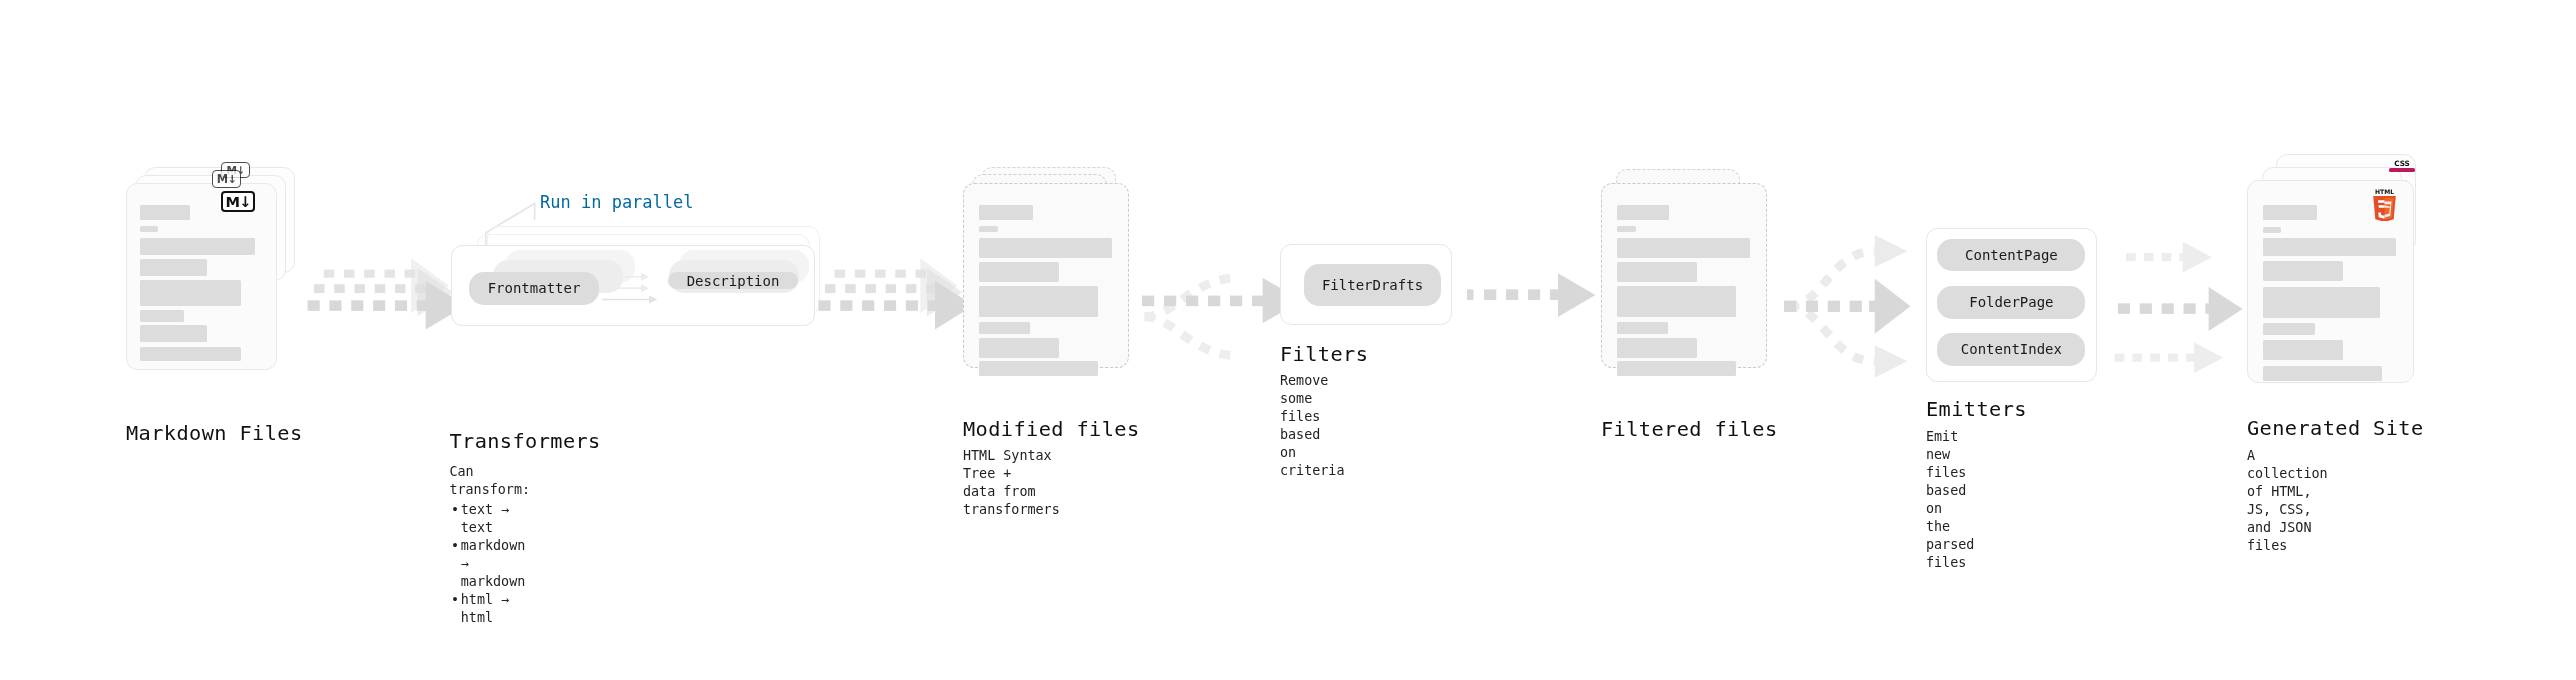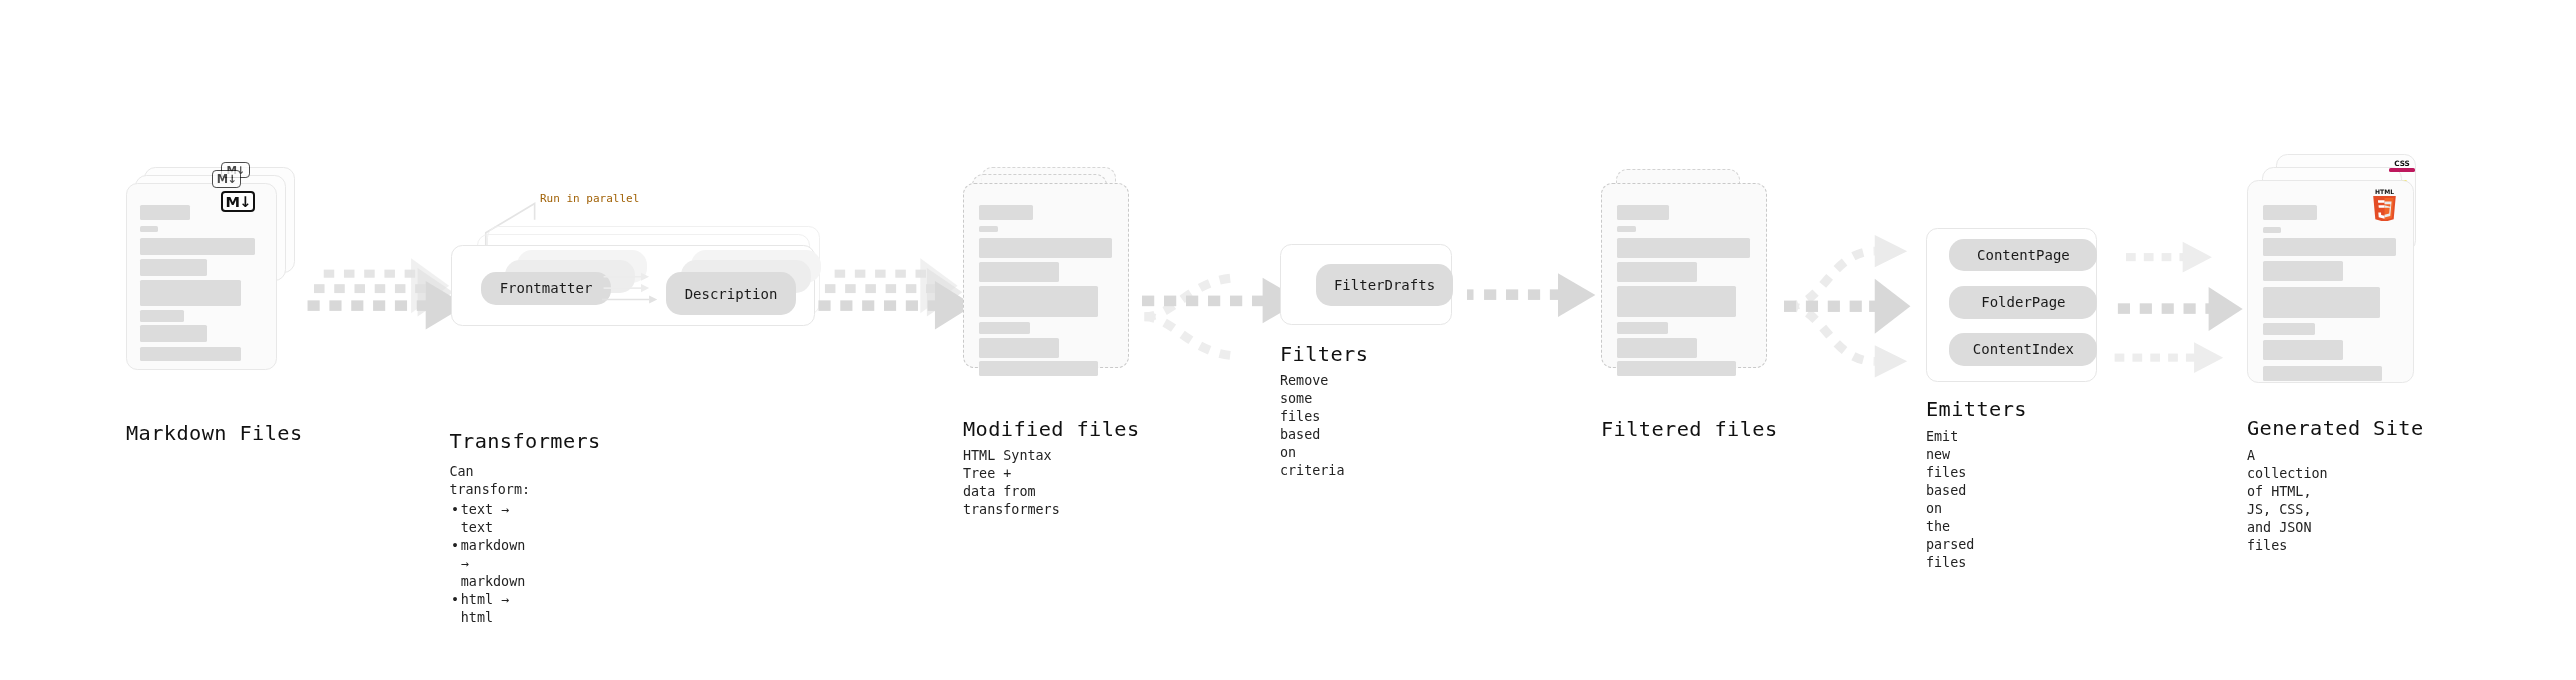--- a/index.html
+++ b/index.html
@@ -67,21 +67,20 @@
     border-radius: 11.4px;
     background: transparent;
   }
   .chip {
     position: absolute;
     background: #dcdcdc;
     border-radius: 15px;
     display: flex; align-items: center; justify-content: center;
     color: #1a1a1a;
     white-space: nowrap;
-    margin-left: 12px;
   }
   .chip.ghost { background: #ededed; }
   .chip.ghost2 { background: #f4f4f4; }
 
   
   .cap-title {
     position: absolute;
     font-size: 20.3px;
     color: #111;
     white-space: nowrap;
@@ -96,22 +95,22 @@
   }
   .cap-note { position: absolute; font-size: 13.4px; line-height: 18px; color: #222; }
   .cap-note ul { list-style: none; margin-top: 1.6px; }
   .cap-note li { padding-left: 11.4px; position: relative; }
   .cap-note li::before {
     content: "\2022"; position: absolute; left: 1.6px; top: 0; color: #222;
   }
 
   .parallel-label {
     position: absolute;
-    font-size: 11px;
-    color: #a16207;
+    font-size: 17px;
+    color: #0369a1;
     white-space: nowrap;
   }
 
   svg.ovl { position: absolute; left: 0; top: 0; overflow: visible; }
 </style>
 </head>
 <body>
 
 <div id="stage">
 
@@ -174,21 +173,21 @@
     <div class="group-ghost" style="left:36px; top:31px; width:333px; height:89px;"></div>
     <div class="group-ghost" style="left:26px; top:39px; width:333px; height:89px;"></div>
     <div class="group-box" style="left:0px;  top:50px; width:364px; height:81px;"></div>
 
     <div class="chip ghost2" style="left:54px;  top:55px;  width:130px; height:32.5px; font-size:14px;"></div>
     <div class="chip ghost" style="left:42px;  top:65px;  width:130px; height:32.5px; font-size:14px;"></div>
     <div class="chip" style="left:18px;  top:77px;  width:130px; height:32.5px; font-size:14px;text-align:right;">Frontmatter</div>
 
     <div class="chip ghost2" style="left:228px; top:55px;  width:130px; height:32.5px; font-size:14px;"></div>
     <div class="chip ghost" style="left:218px; top:65px;  width:130px; height:32.5px; font-size:14px;"></div>
-    <div class="chip" style="left:203px; top:77px;  width:130px; height:43px; font-size:14px;">Description</div>
+    <div class="chip" style="left:217px; top:77px;  width:130px; height:17px; font-size:14px;">Description</div>
 
     <svg class="ovl" style="left:151px; top:75px;" width="65" height="41" viewBox="0 0 80 50">
       <g stroke="#ececec" stroke-width="2" fill="none">
         <path d="M2 8 L48 8"></path>
           <polygon points="48,3 58,8 48,13" fill="#ececec" stroke="none"></polygon>
         <path d="M2 22 L48 22"></path>
           <polygon points="48,17 58,22 48,27" fill="#ececec" stroke="none"></polygon>
       </g>
       <g stroke="#e2e2e2" stroke-width="2" fill="none">
         <path d="M0 36 L58 36"></path>

